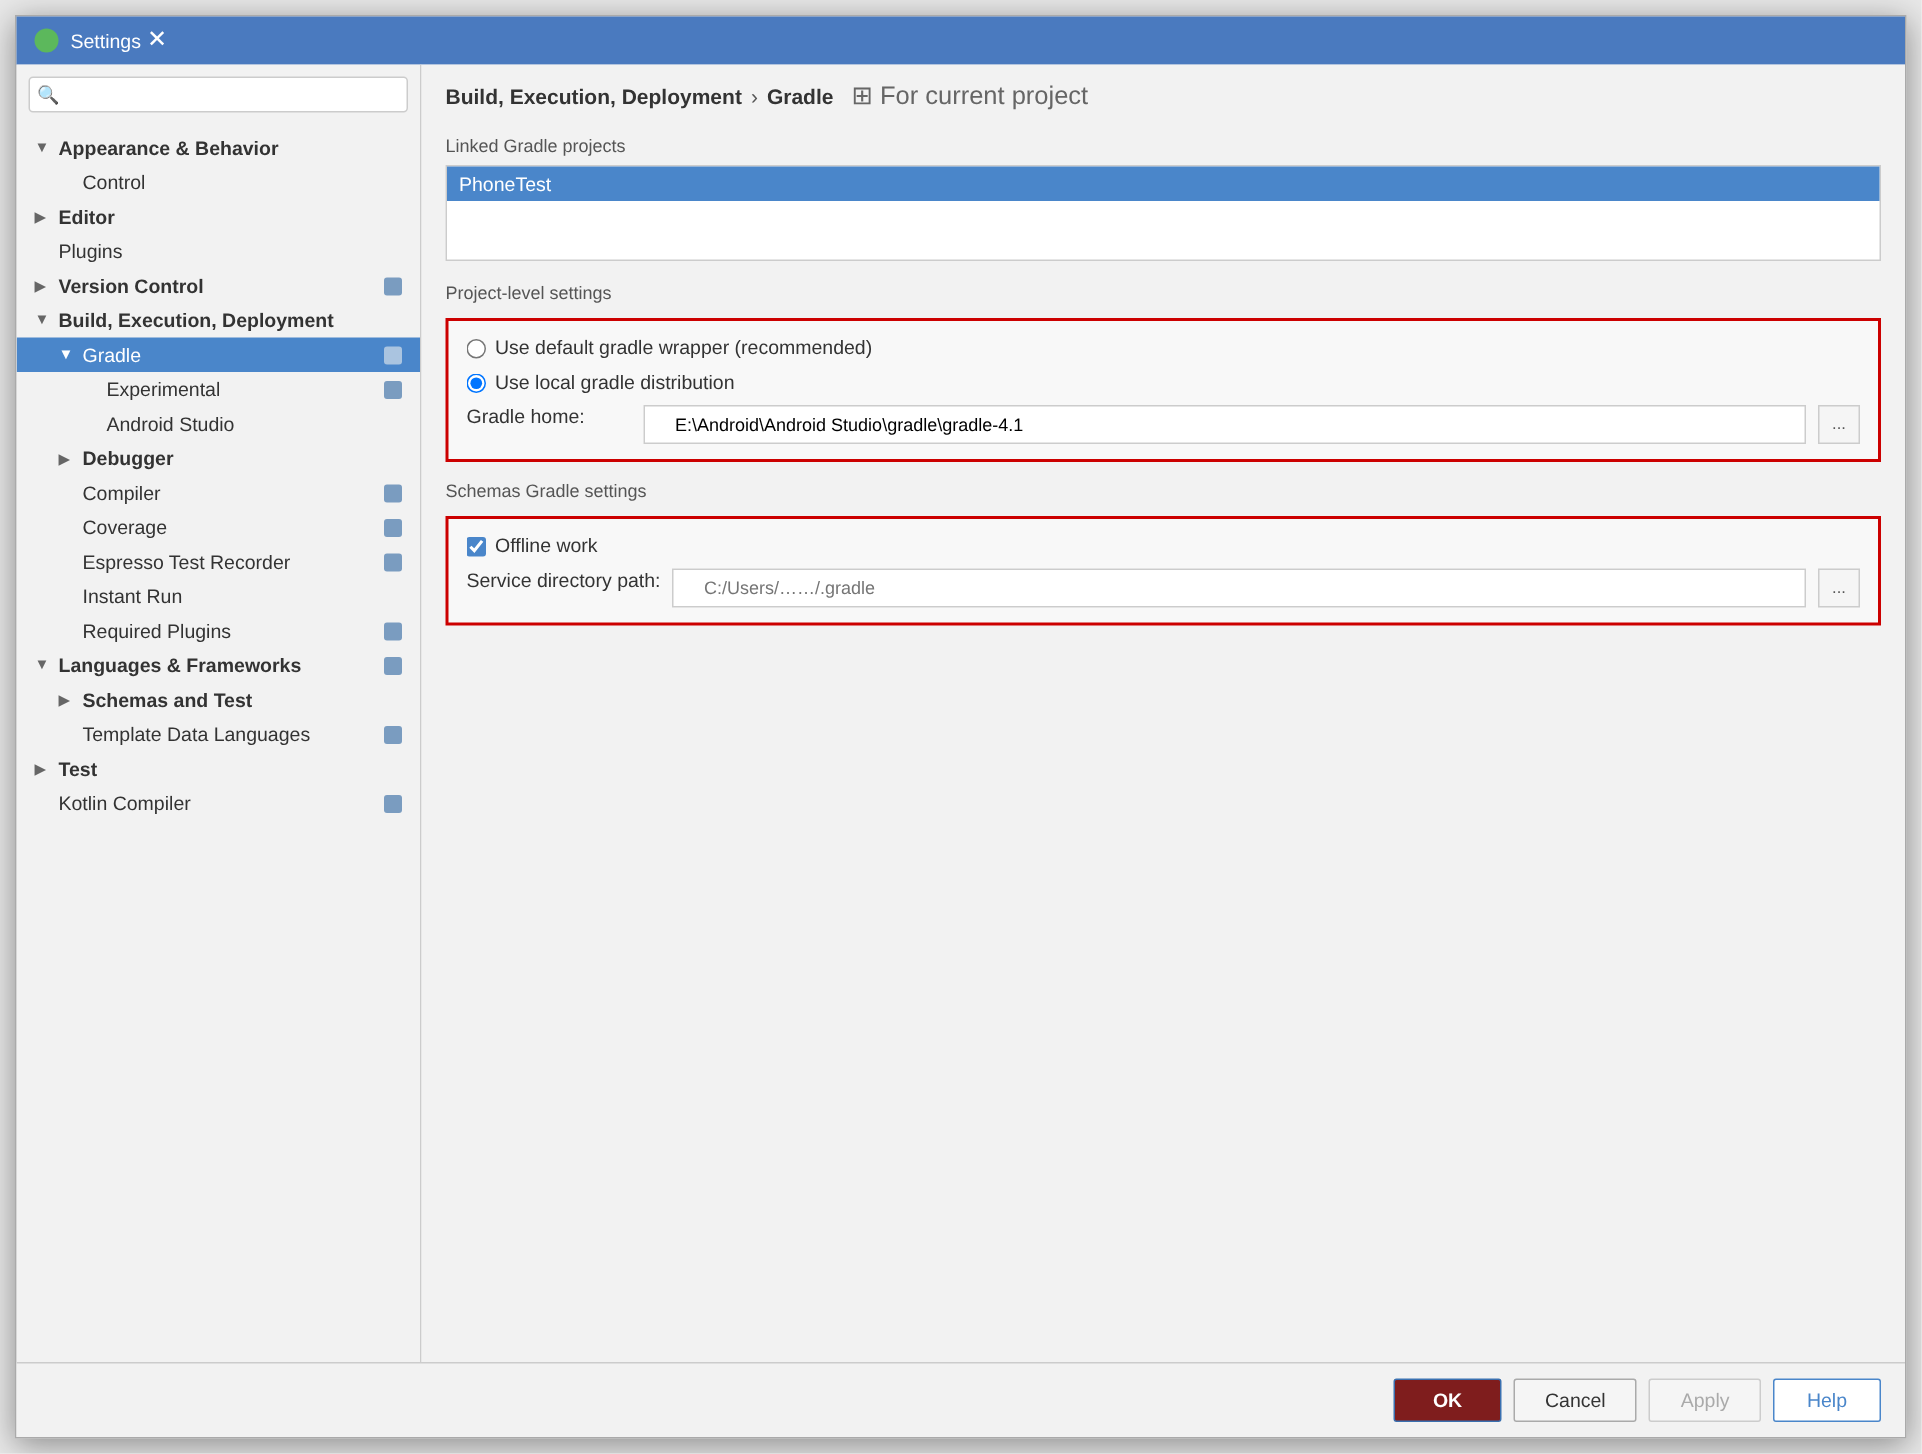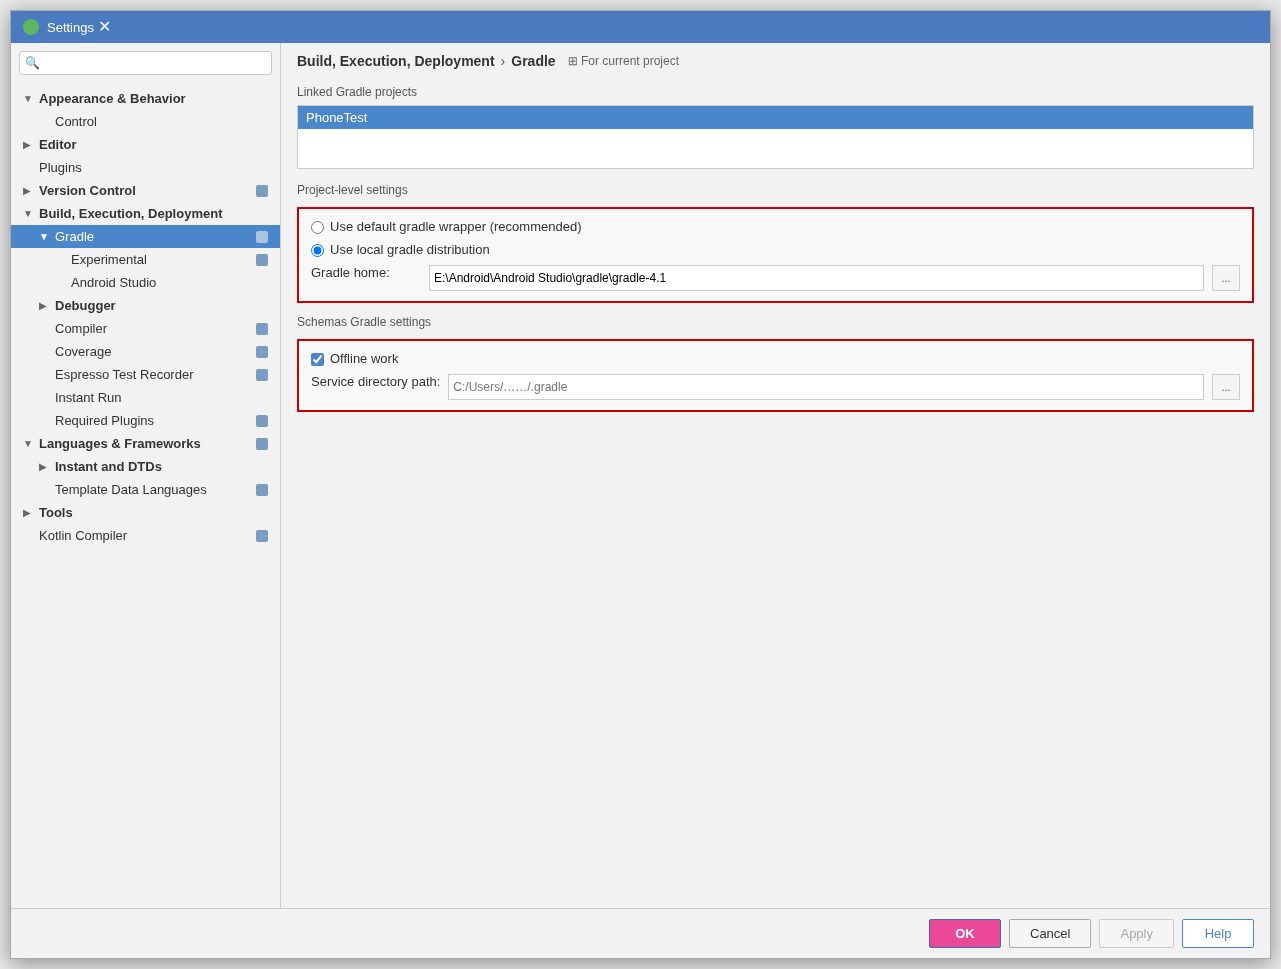--- a/index.html
+++ b/index.html
@@ -147,21 +147,21 @@
       font-size: 14px;
       font-weight: 600;
       color: #333;
     }
     
     .breadcrumb-sep { color: #555; font-size: 14px; }
     
     .breadcrumb-current { font-size: 14px; font-weight: 600; color: #333; }
     
     .breadcrumb-note {
-      font-size: 12px;
+      font-size: 17px;
       color: #666;
       margin-left: 6px;
     }
     
     .content-area {
       flex: 1;
       padding: 10px 16px;
       overflow-y: auto;
     }
     
@@ -220,21 +220,21 @@
       font-size: 13px;
       color: #333;
       white-space: nowrap;
       min-width: 110px;
     }
     
     .field-input {
       flex: 1;
       border: 1px solid #ccc;
       background: white;
-      padding: 4px 4px;
+      padding: 4px 20px;
       font-size: 12px;
       outline: none;
       height: 26px;
     }
     
     .field-browse {
       width: 28px;
       height: 26px;
       border: 1px solid #ccc;
       background: #f5f5f5;
@@ -271,21 +271,21 @@
     .btn {
       padding: 6px 20px;
       font-size: 13px;
       border: 1px solid #aaa;
       cursor: pointer;
       border-radius: 2px;
       min-width: 72px;
     }
     
     .btn-primary {
-      background: #ec4899;
+      background: #7f1d1d;
       color: white;
       border-color: #3a70b0;
       font-weight: 600;
     }
     
     .btn-default {
       background: #f5f5f5;
       color: #333;
     }
     
@@ -418,32 +418,32 @@
         </div>
 
         <div class="nav-item section">
           <span class="nav-arrow">▼</span>
           <span class="nav-label">Languages &amp; Frameworks</span>
           <span class="badge-icon"></span>
         </div>
 
         <div class="nav-item indent-1 section">
           <span class="nav-arrow">▶</span>
-          <span class="nav-label">Instant and DTDs</span>
+          <span class="nav-label">Schemas and Test</span>
         </div>
 
         <div class="nav-item indent-1">
           <span class="nav-arrow"></span>
           <span class="nav-label">Template Data Languages</span>
           <span class="badge-icon"></span>
         </div>
 
         <div class="nav-item section">
           <span class="nav-arrow">▶</span>
-          <span class="nav-label">Tools</span>
+          <span class="nav-label">Test</span>
         </div>
 
         <div class="nav-item">
           <span class="nav-arrow"></span>
           <span class="nav-label">Kotlin Compiler</span>
           <span class="badge-icon"></span>
         </div>
       </div>
     </div>
 

